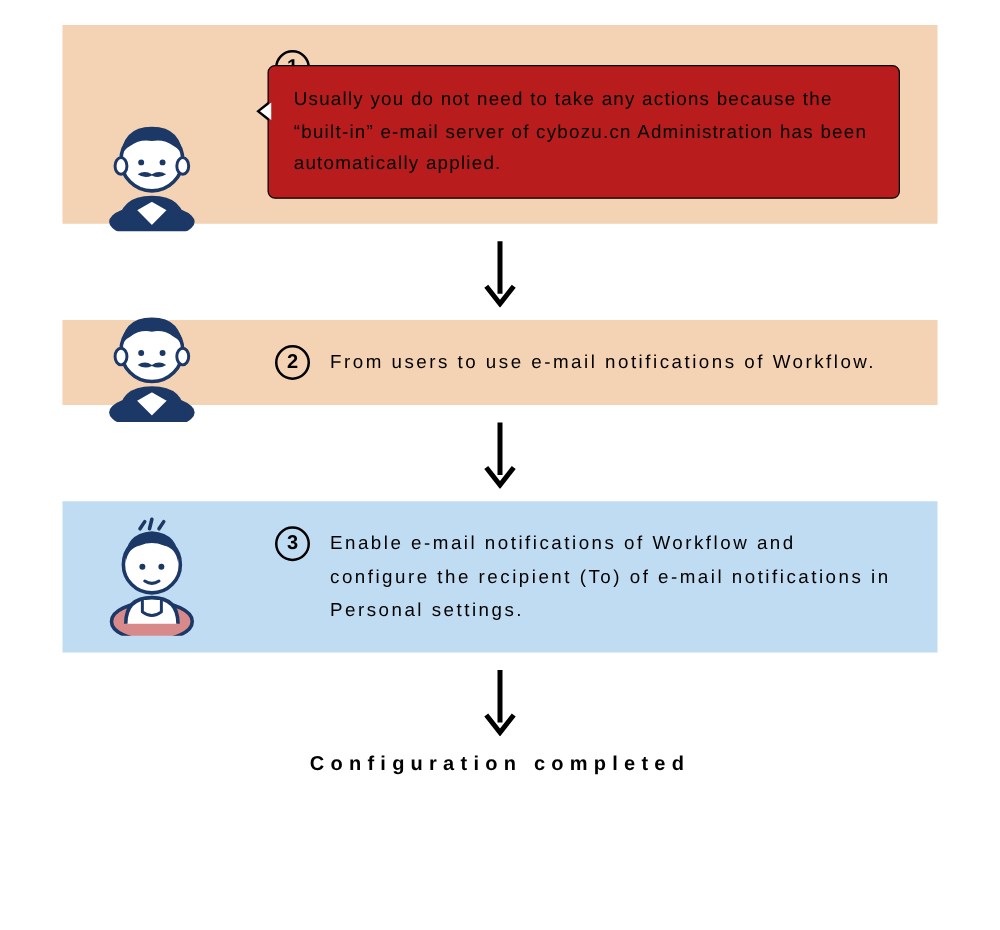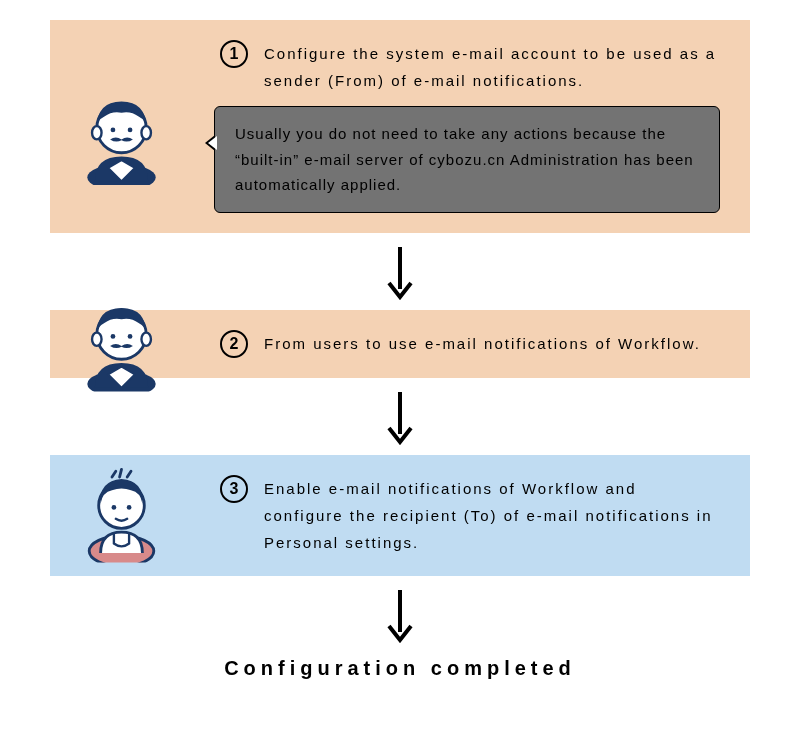--- a/index.html
+++ b/index.html
@@ -35,21 +35,21 @@
   gap: 16px;
 }
 .step-text {
   font-size: 15px;
   letter-spacing: 2px;
   line-height: 1.8;
   color: #000;
 }
 .callout {
   position: relative;
-  background: #737373;
+  background: #b91c1c;
   border: 1.5px solid #000;
   border-radius: 6px;
   padding: 14px 20px;
   margin-top: 12px;
   margin-left: -50px;
   font-size: 15px;
   letter-spacing: 1px;
   line-height: 1.7;
 }
 .callout::before {
@@ -75,21 +75,21 @@
   border-right: 9px solid #fff;
 }
 .arrow {
   display: flex;
   justify-content: center;
   padding: 12px 0 10px 0;
 }
 .arrow svg { width: 32px; height: 55px; }
 .completed {
   text-align: center;
-  font-size: 20px;
+  font-size: 16px;
   font-weight: bold;
   letter-spacing: 5px;
   margin-top: 4px;
 }
 .avatar {
   position: absolute;
   left: 24px;
   top: 50%;
   transform: translateY(-50%);
   width: 95px;
@@ -111,21 +111,20 @@
       <ellipse cx="24" cy="45" rx="5" ry="7" fill="#fff" stroke="#1b3866" stroke-width="2.5"></ellipse>
       <ellipse cx="76" cy="45" rx="5" ry="7" fill="#fff" stroke="#1b3866" stroke-width="2.5"></ellipse>
       <circle cx="41" cy="42" r="2.5" fill="#1b3866"></circle>
       <circle cx="59" cy="42" r="2.5" fill="#1b3866"></circle>
       <path d="M 38 52 Q 44 48 50 52 Q 56 48 62 52 Q 56 56 50 53 Q 44 56 38 52 Z" fill="#1b3866"></path>
     </svg>
   </div>
   <div class="step-content">
     <span class="step-number">1</span>
     <div style="flex:1">
-      <div class="step-text">Configure the system e-mail account to be used as a sender (From) of e-mail notifications.</div>
       <div class="callout">Usually you do not need to take any actions because the “built-in” e-mail server of cybozu.cn Administration has been automatically applied.</div>
     </div>
   </div>
 </div>
 
 <div class="arrow">
   <svg viewBox="0 0 32 55">
       <line x1="16" y1="2" x2="16" y2="44" stroke="#000" stroke-width="4"></line>
       <path d="M 5 38 L 16 52 L 27 38" fill="none" stroke="#000" stroke-width="4"></path>
     </svg>

